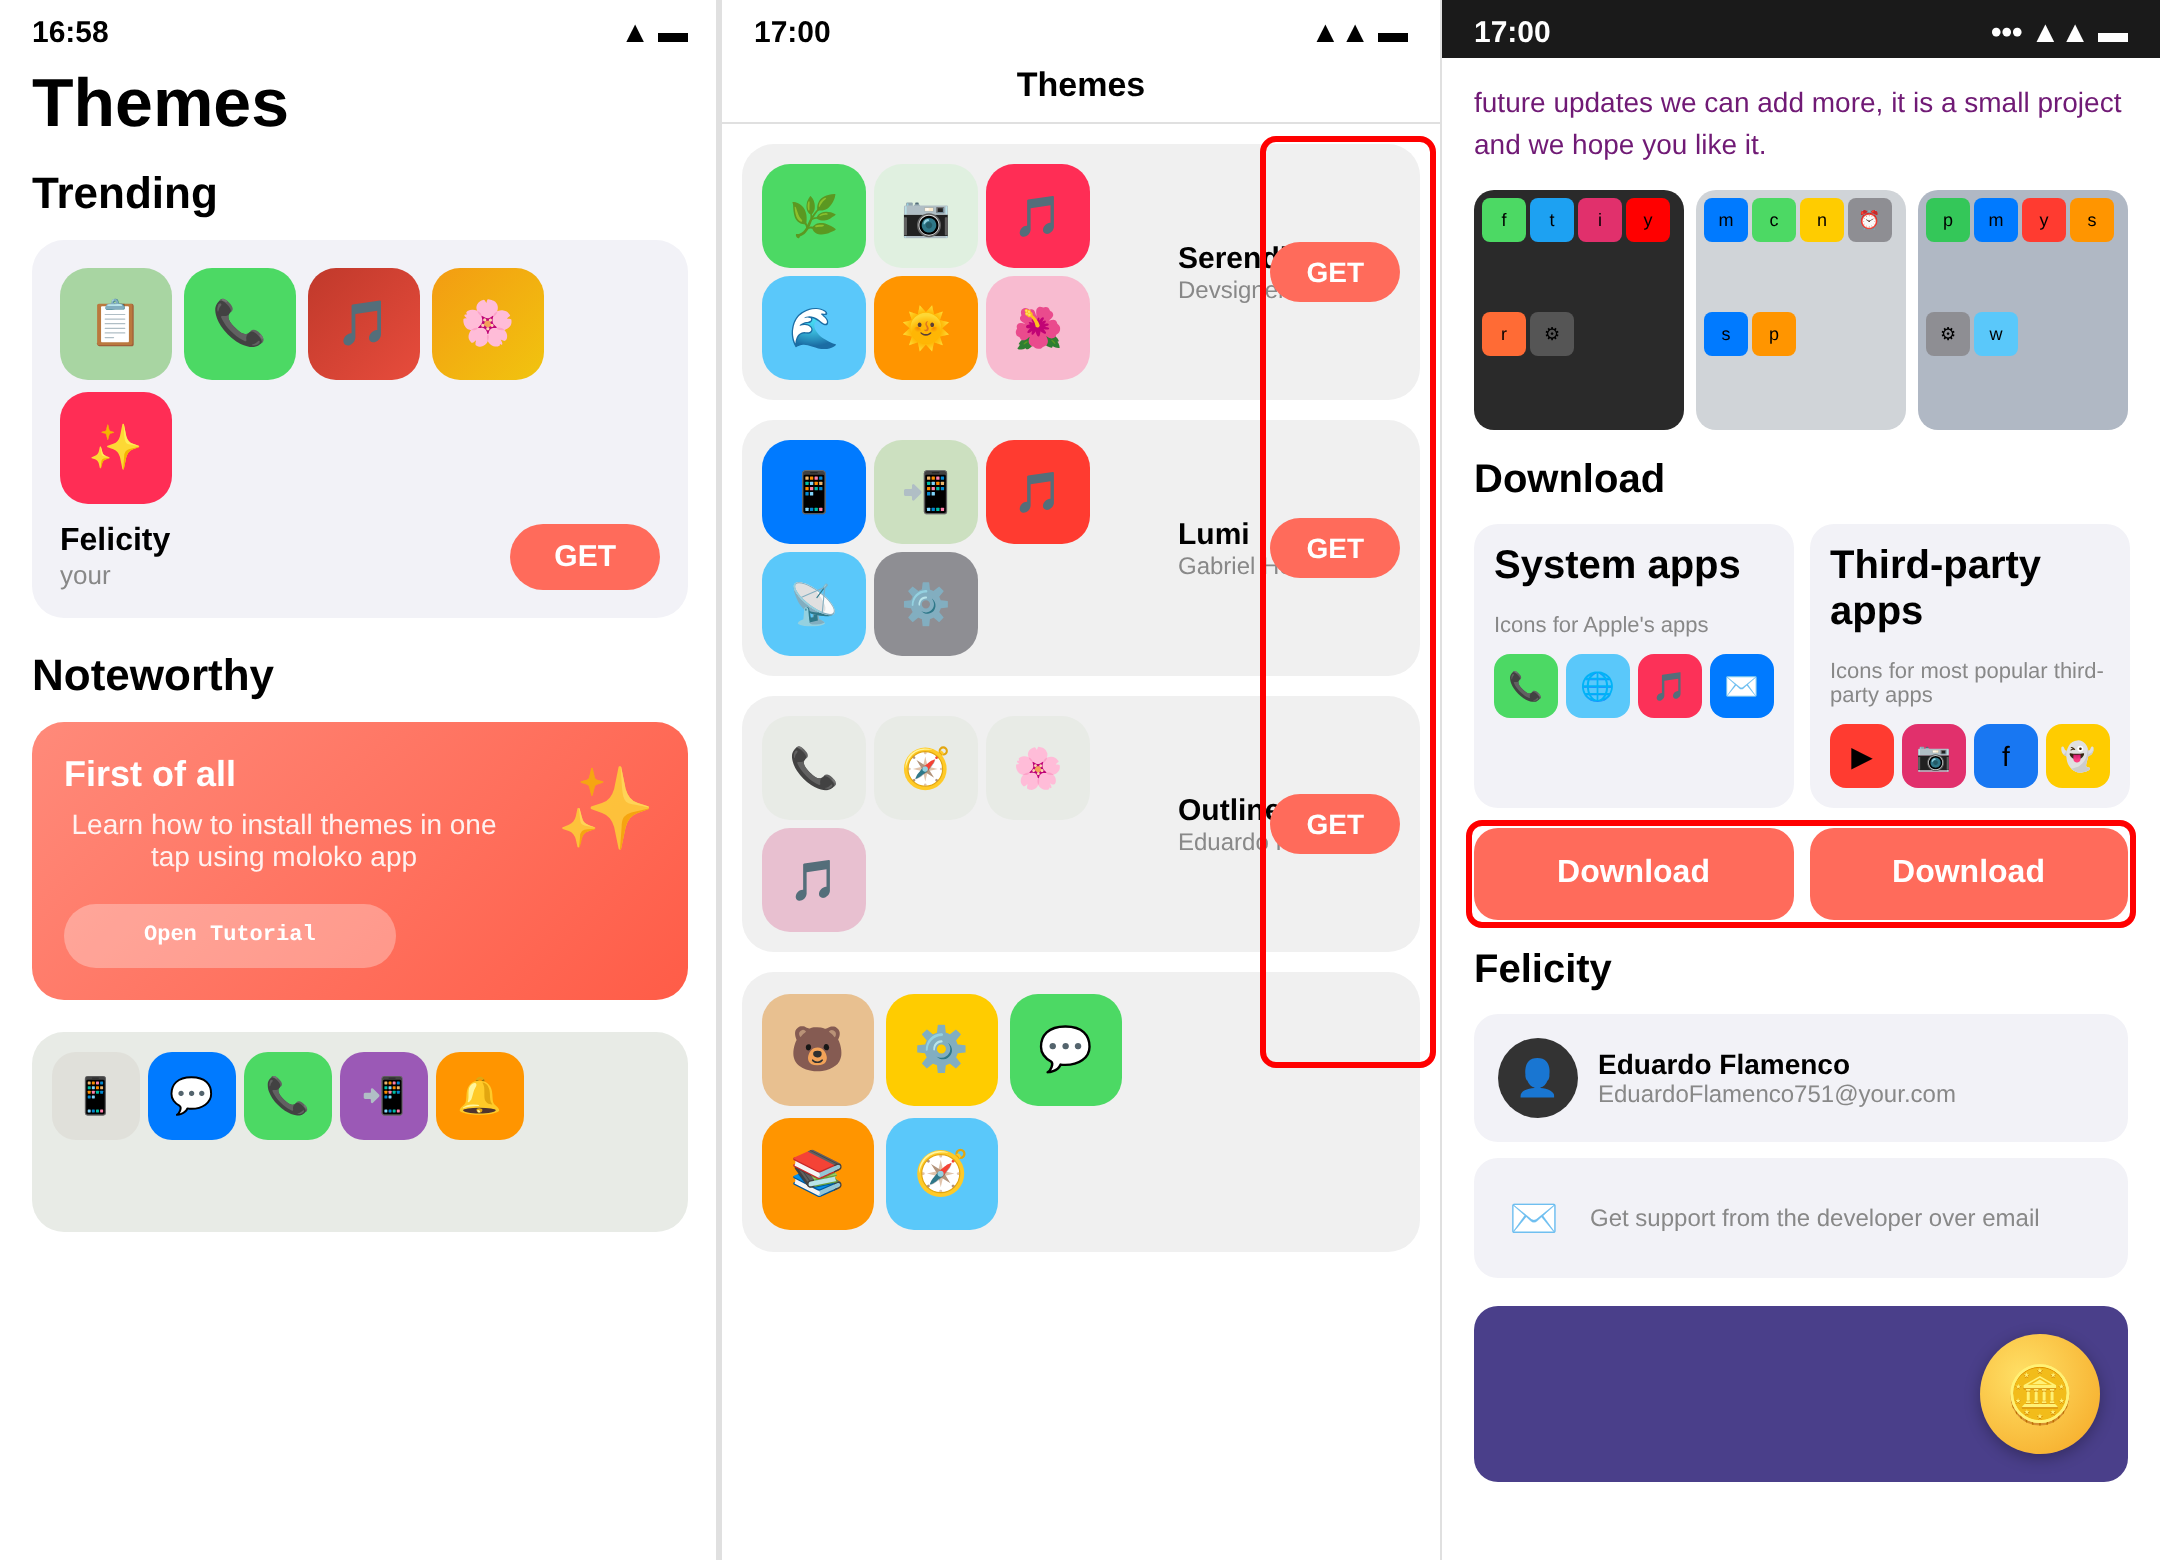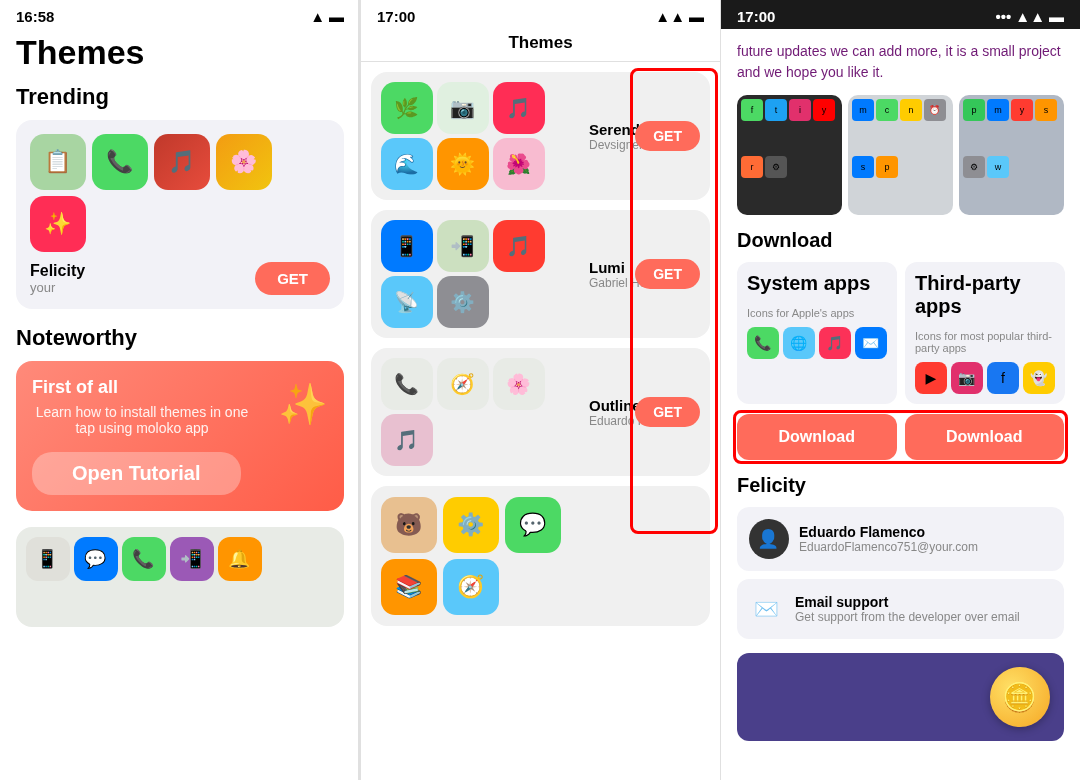--- a/index.html
+++ b/index.html
@@ -101,23 +101,24 @@
       margin-bottom: 16px;
       max-width: 220px;
       text-align: center;
     }
     .tutorial-btn {
       background: rgba(255,255,255,0.3);
       color: #fff;
       border: none;
       border-radius: 20px;
       padding: 10px 40px;
-      font-size: 20px;
+      font-size: 11px;
       font-weight: 600;
       cursor: pointer;
+      font-family: Liberation Mono, monospace;
     }
     .sparkle {
       position: absolute;
       right: 16px;
       top: 20px;
       font-size: 40px;
       opacity: 0.8;
     }
     .new-card {
       background: #e8ebe6;
@@ -637,21 +638,20 @@
       <div class="developer-card">
         <div class="dev-avatar">👤</div>
         <div>
           <div class="dev-name">Eduardo Flamenco</div>
           <div class="dev-email">EduardoFlamenco751@your.com</div>
         </div>
       </div>
       <div class="email-card">
         <div class="email-icon">✉️</div>
         <div>
-          <div class="email-title">Email support</div>
           <div class="email-subtitle">Get support from the developer over email</div>
         </div>
       </div>
     </div>
 
     <div class="thanks-card">
       <div>
       </div>
       <div class="coin-icon">🪙</div>
     </div>

